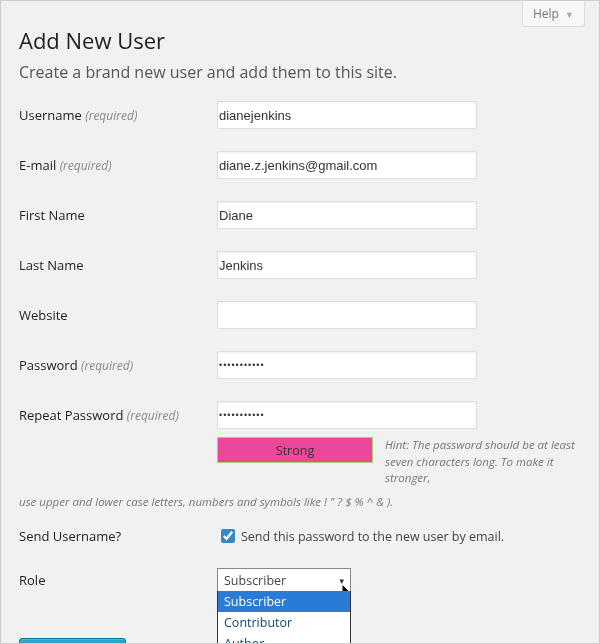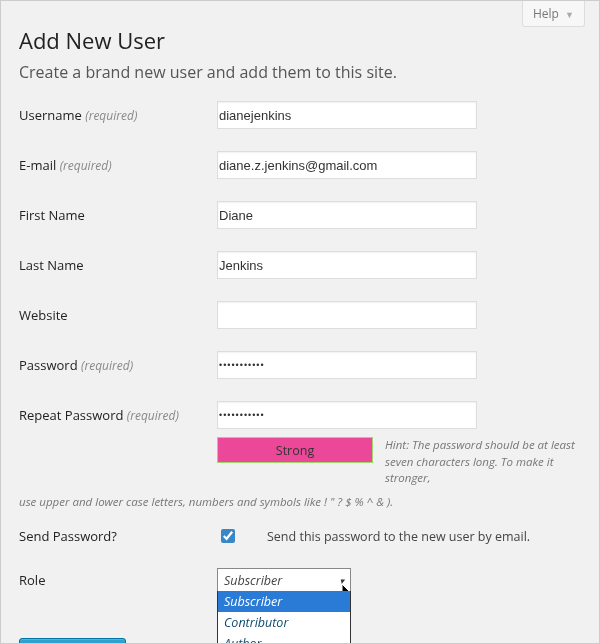--- a/index.html
+++ b/index.html
@@ -111,28 +111,27 @@
     font-size: 11.5px;
     font-style: italic;
     color: #777;
     line-height: 1.5;
   }
   .checkbox-cell {
     display: flex;
     align-items: center;
     font-size: 12.5px;
     color: #444;
-    gap: 26px;
   }
   .checkbox-cell input {
     margin-right: 6px;
     accent-color: #3a87c6;
     width: 14px; height: 14px;
   }
-  .role-cell { position: relative; font-style: italic; }
+  .role-cell { position: relative; }
   .select-box {
     width: 134px;
     height: 24px;
     border: 1px solid #888;
     background: #fff;
     display: flex;
     align-items: center;
     justify-content: space-between;
     padding: 0 6px 0 6px;
     font-size: 12.5px;
@@ -266,21 +265,21 @@
   </div>
 
   <div class="strength-row">
     <div class="strength-meter">Strong</div>
     <div class="hint">Hint: The password should be at least seven characters long. To make it stronger,</div>
   </div>
   <div class="hint-block" style="text-align:left; padding-right:2px;">use upper and lower case letters, numbers and symbols like ! " ? $ % ^ &amp; ).</div>
 
   <div class="form-row" style="margin-top:14px;">
     <div class="label-cell">
-      <span>Send Password?</span>
+      <span>Send Username?</span>
     </div>
     <div class="field-cell checkbox-cell">
       <input type="checkbox" checked="" style="">
       <span>Send this password to the new user by email.</span>
     </div>
   </div>
 
   <div class="form-row" style="margin-top:18px;">
     <div class="label-cell">
       <span>Role</span>

